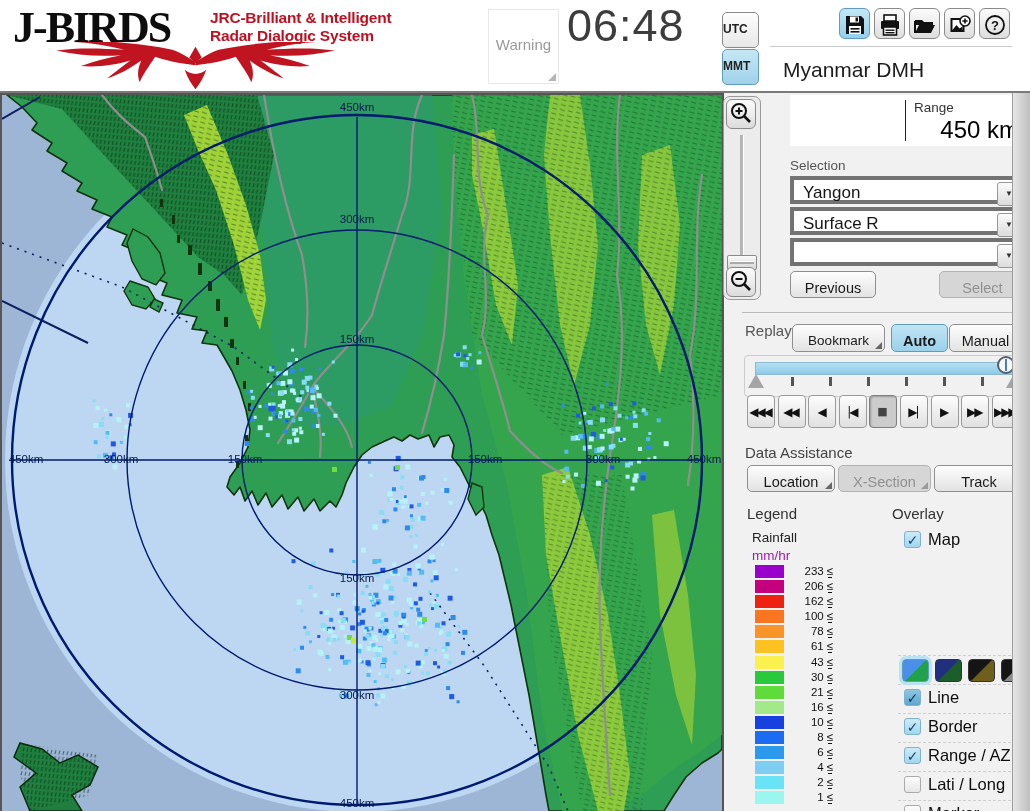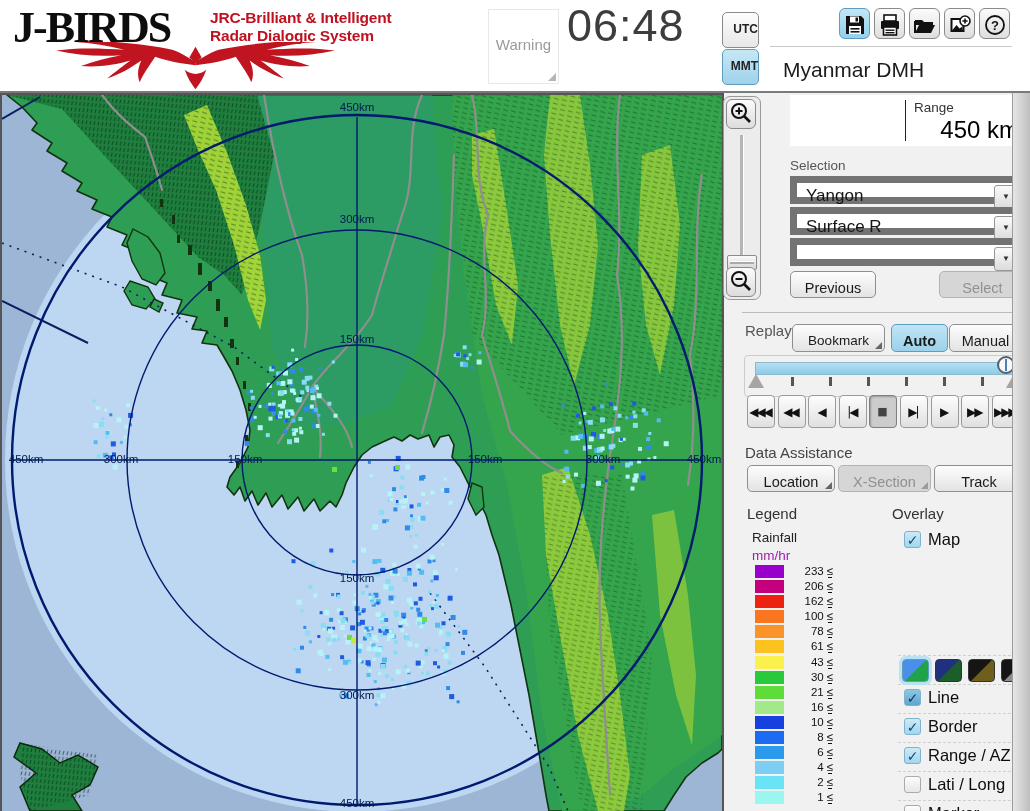--- a/index.html
+++ b/index.html
@@ -18,21 +18,21 @@
 
   #warning-box{position:absolute;left:488px;top:9px;width:69px;height:73px;background:#fff;
           border:1px solid #e8e8e8;}
   #warning-box .lbl{position:absolute;left:0;right:0;top:26px;text-align:center;color:#9a9a9a;font-size:15px;}
   .corner-tri{position:absolute;right:2px;bottom:2px;width:0;height:0;
           border-left:8px solid transparent;border-bottom:8px solid #b5b5b5;}
   #clock-time{position:absolute;left:567px;top:0px;width:150px;font-size:45px;color:#3d3d3d;letter-spacing:1px;}
   #clock-date{position:absolute;left:567px;top:53px;width:170px;font-size:27px;color:#3d3d3d;}
 
   .tz-btn{position:absolute;left:722px;width:35px;height:34px;border:1px solid #8a8a8a;border-radius:5px;
-          font-size:12px;font-weight:bold;color:#222;text-align:right;line-height:32px;
+          font-size:12px;font-weight:bold;color:#222;text-align:left;line-height:32px;
           background:linear-gradient(#fdfdfd,#e8e8e8);cursor:pointer;}
   .tz-btn.sel{background:linear-gradient(#c6e7f5,#9fd2ea);border-color:#5f9cbe;}
   #tz-utc{top:12px;} #tz-mmt{top:49px;}
 
   .tool-btn{position:absolute;top:8px;width:31px;height:31px;border:1px solid #8a8a8a;border-radius:6px;
           background:linear-gradient(#fbfbfb,#dedede);cursor:pointer;padding:0;}
   .tool-btn.sel{background:linear-gradient(#c2e6f6,#93d0ec);border-color:#5f9cbe;}
   .tool-btn svg{display:block;margin:3px auto 0;}
   #toolbar-sep{position:absolute;left:770px;top:46px;width:242px;height:1px;background:#c9c9c9;}
   #dmh-box{position:absolute;left:775px;top:52px;width:237px;height:38px;background:#fff;}
@@ -57,21 +57,21 @@
 
   
   #panel{position:absolute;left:742px;top:93px;width:285px;height:800px;background:#f1f1f1;}
 
   #range-box{position:absolute;left:48px;top:2px;width:237px;height:51px;background:#fff;}
   #range-box .div{position:absolute;left:115px;top:5px;bottom:5px;width:1px;background:#222;}
   #range-box .rl{position:absolute;left:124px;top:5px;font-size:13.5px;color:#333;}
   #range-box .rv{position:absolute;right:8px;top:21px;font-size:24px;color:#000;}
 
   #sel-label{position:absolute;left:48px;top:65px;font-size:13.5px;color:#555;}
-  .dd{position:absolute;left:48px;width:237px;height:28px;background:#fff;border:7px solid #737373;
+  .dd{position:absolute;left:48px;width:237px;height:28px;background:#fff;border:4px solid #737373;
       box-sizing:border-box;cursor:pointer;}
   .dd .val{position:absolute;left:9px;top:3px;font-size:17px;color:#151515;}
   .dd .arrow{position:absolute;right:2px;top:2px;width:22px;height:22px;border:1px solid #979797;border-radius:3px;
       background:linear-gradient(#fbfbfb,#dcdcdc);font-size:8px;color:#333;text-align:center;line-height:22px;}
   #dd1{top:83px;} #dd2{top:114px;} #dd3{top:145px;}
 
   .btn{border:1px solid #8f8f8f;border-radius:5px;background:linear-gradient(#fdfdfd,#e3e3e3);
       font-size:14.5px;color:#1a1a1a;text-align:center;cursor:pointer;position:absolute;padding:8px;
       font-family:"Liberation Sans",sans-serif;}
   .btn.blue{background:linear-gradient(#c0e5f5,#9bd1ea);border-color:#5f9cbe;}

